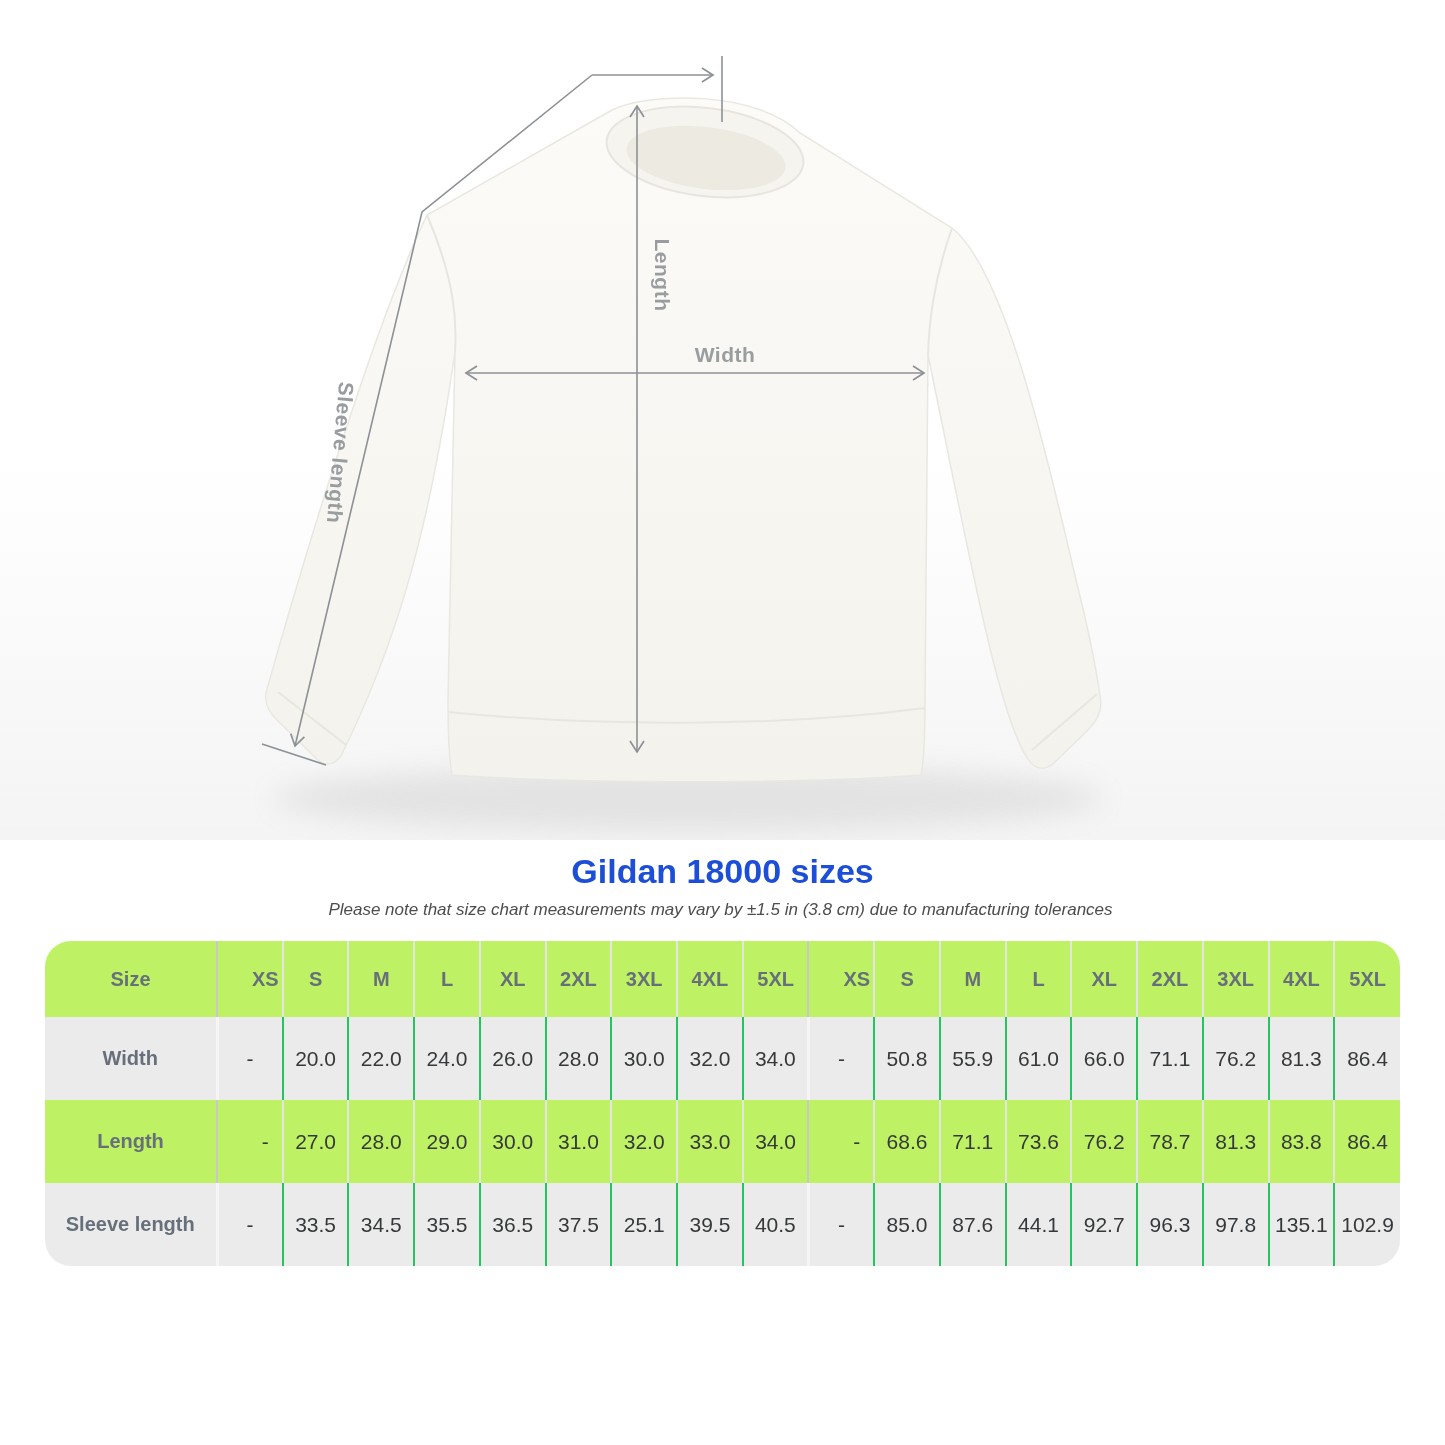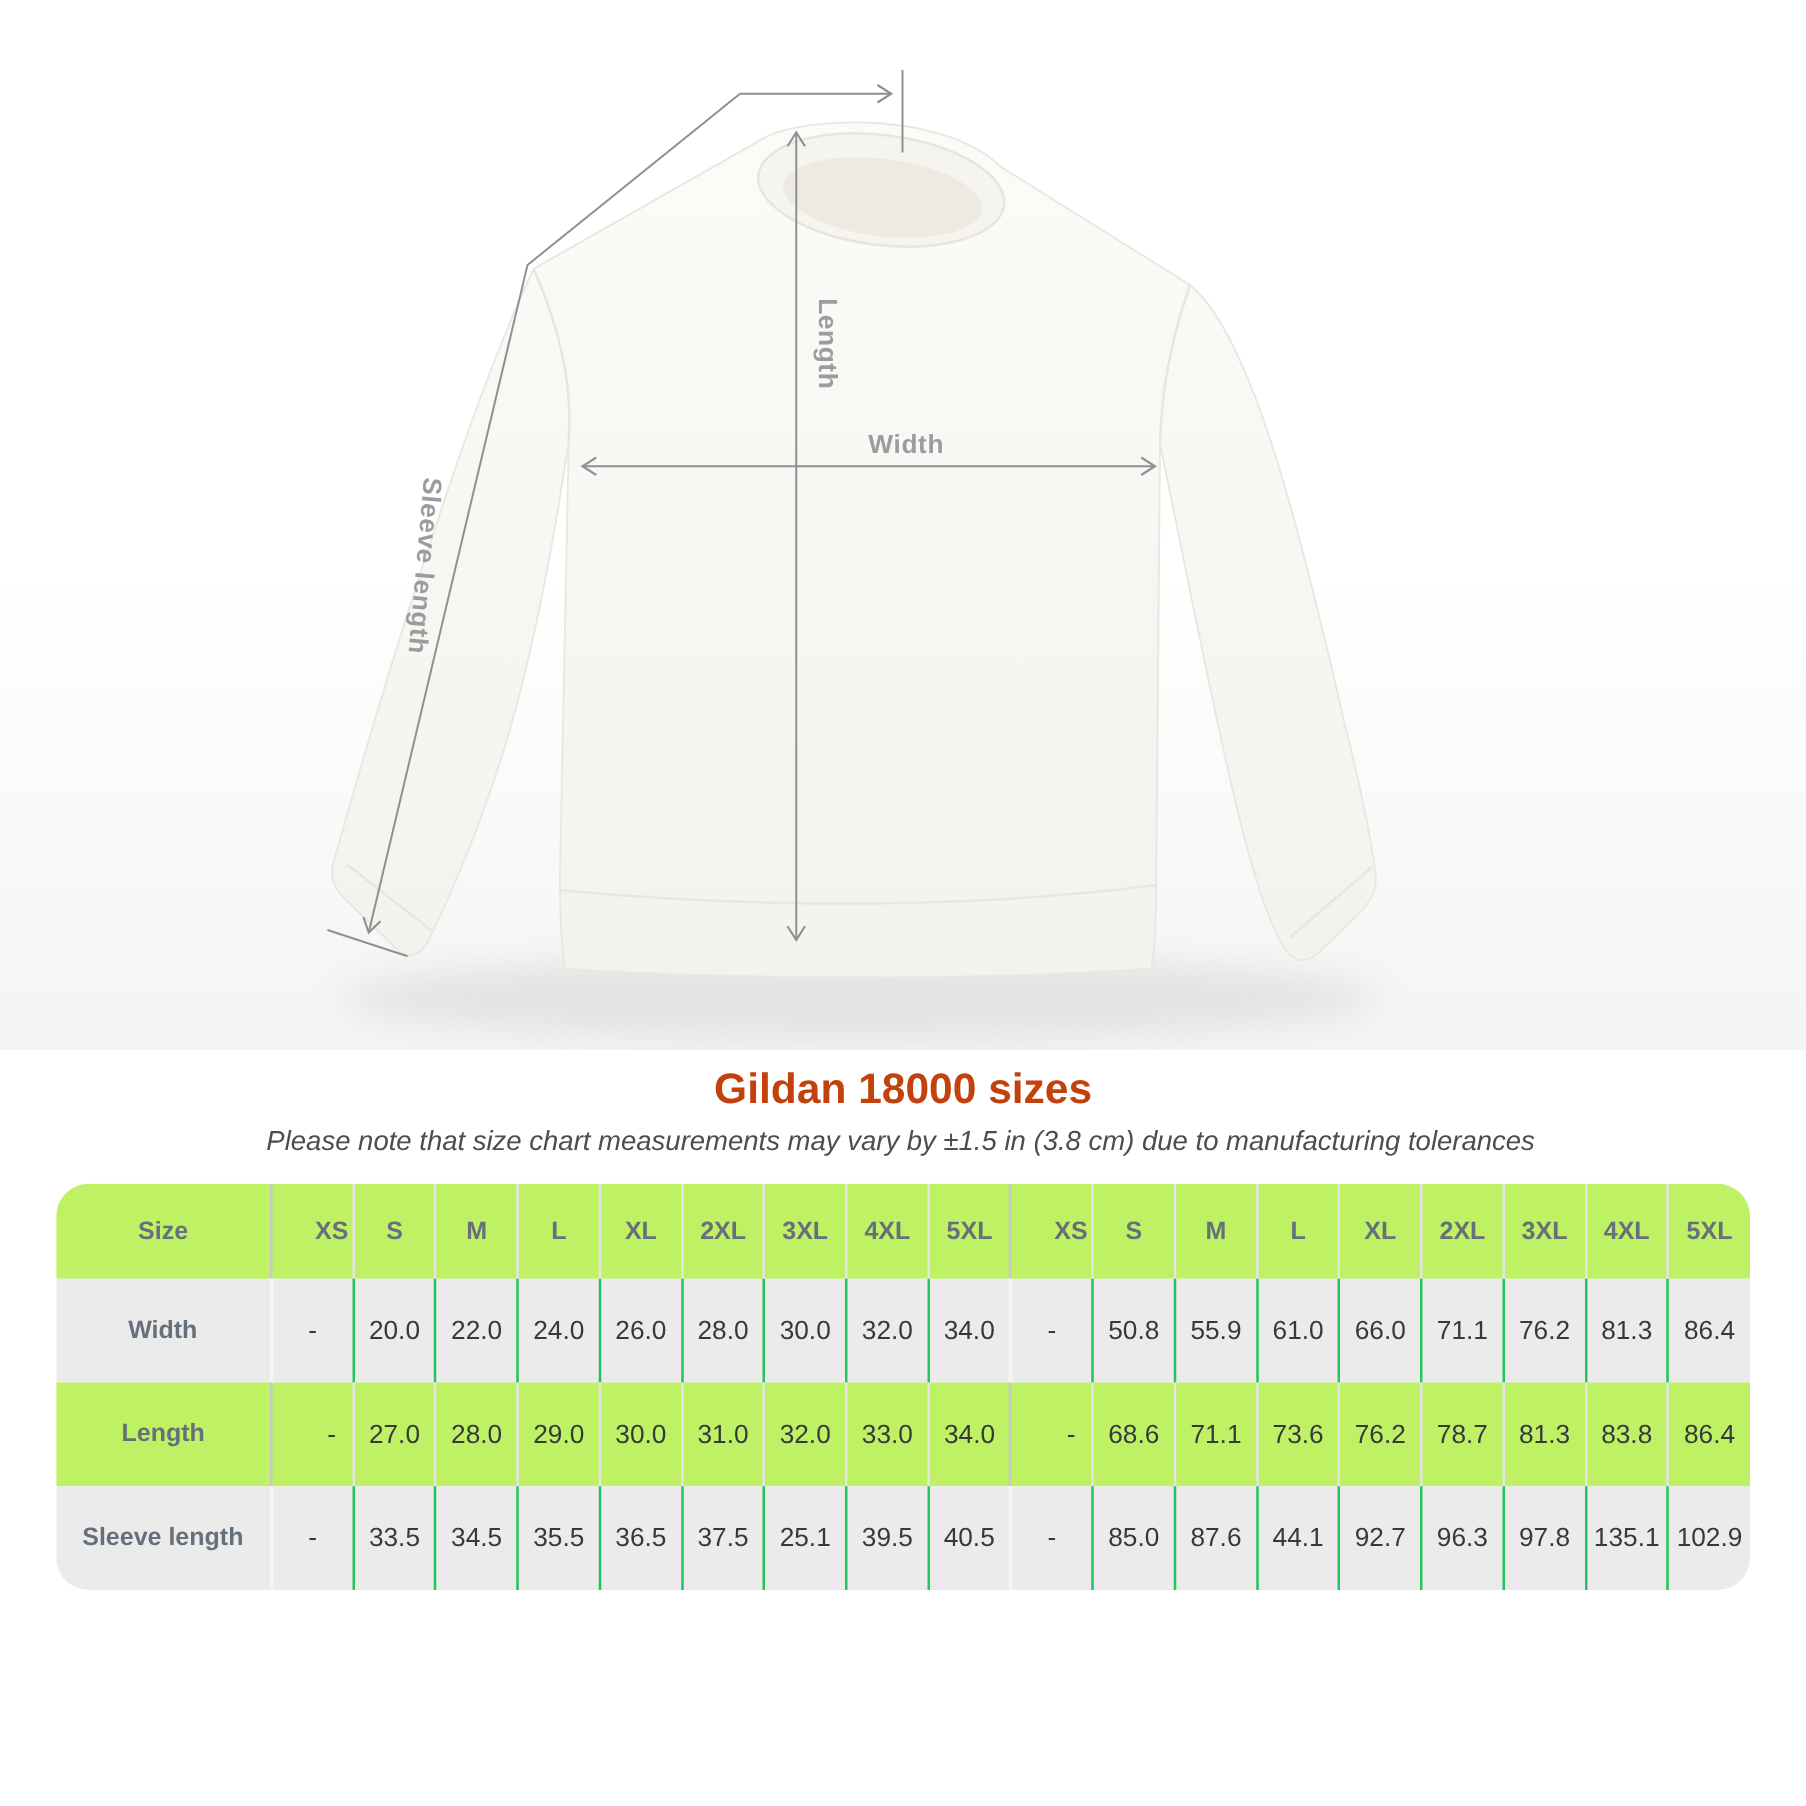--- a/index.html
+++ b/index.html
@@ -5,23 +5,23 @@
   html,body{margin:0;padding:0;}
   body{
     width:1445px;height:1445px;overflow:hidden;background:#ffffff;
     font-family:"Liberation Sans", sans-serif;
   }
   
   .photo{position:relative;width:1445px;height:840px;background:linear-gradient(#ffffff 55%,#f4f4f5 100%);}
   .photo svg{position:absolute;inset:0;}
   
   .page-title{margin:0;padding-top:12px;text-align:center;
-    font-size:34px;font-weight:bold;color:#c2410c;line-height:1.15;}
+    font-size:34px;font-weight:bold;color:#1d4ed8;line-height:1.15;}
   .page-note{margin:9px 4px 0 0;text-align:center;font-style:italic;
-    font-size:22px;color:#4d4d4d;}
+    font-size:17px;color:#4d4d4d;}
   
   .table-wrap{width:1355px;margin:21px auto 0;border-radius:26px;overflow:hidden;}
   table{border-collapse:collapse;table-layout:fixed;width:1355px;}
   col.label-col{width:172px;}
   th,td{padding:0;text-align:center;vertical-align:middle;}
   .band-row th{background:#e8e8e8;height:124px;border:none;}
   .band-name{font-style:italic;font-weight:bold;font-size:25px;color:#575e62;letter-spacing:.5px;}
   .band-unit{font-style:italic;font-size:20px;color:#575e62;margin-top:7px;}
   .hdr th{height:76px;}
   .data-row td{height:83px;}

